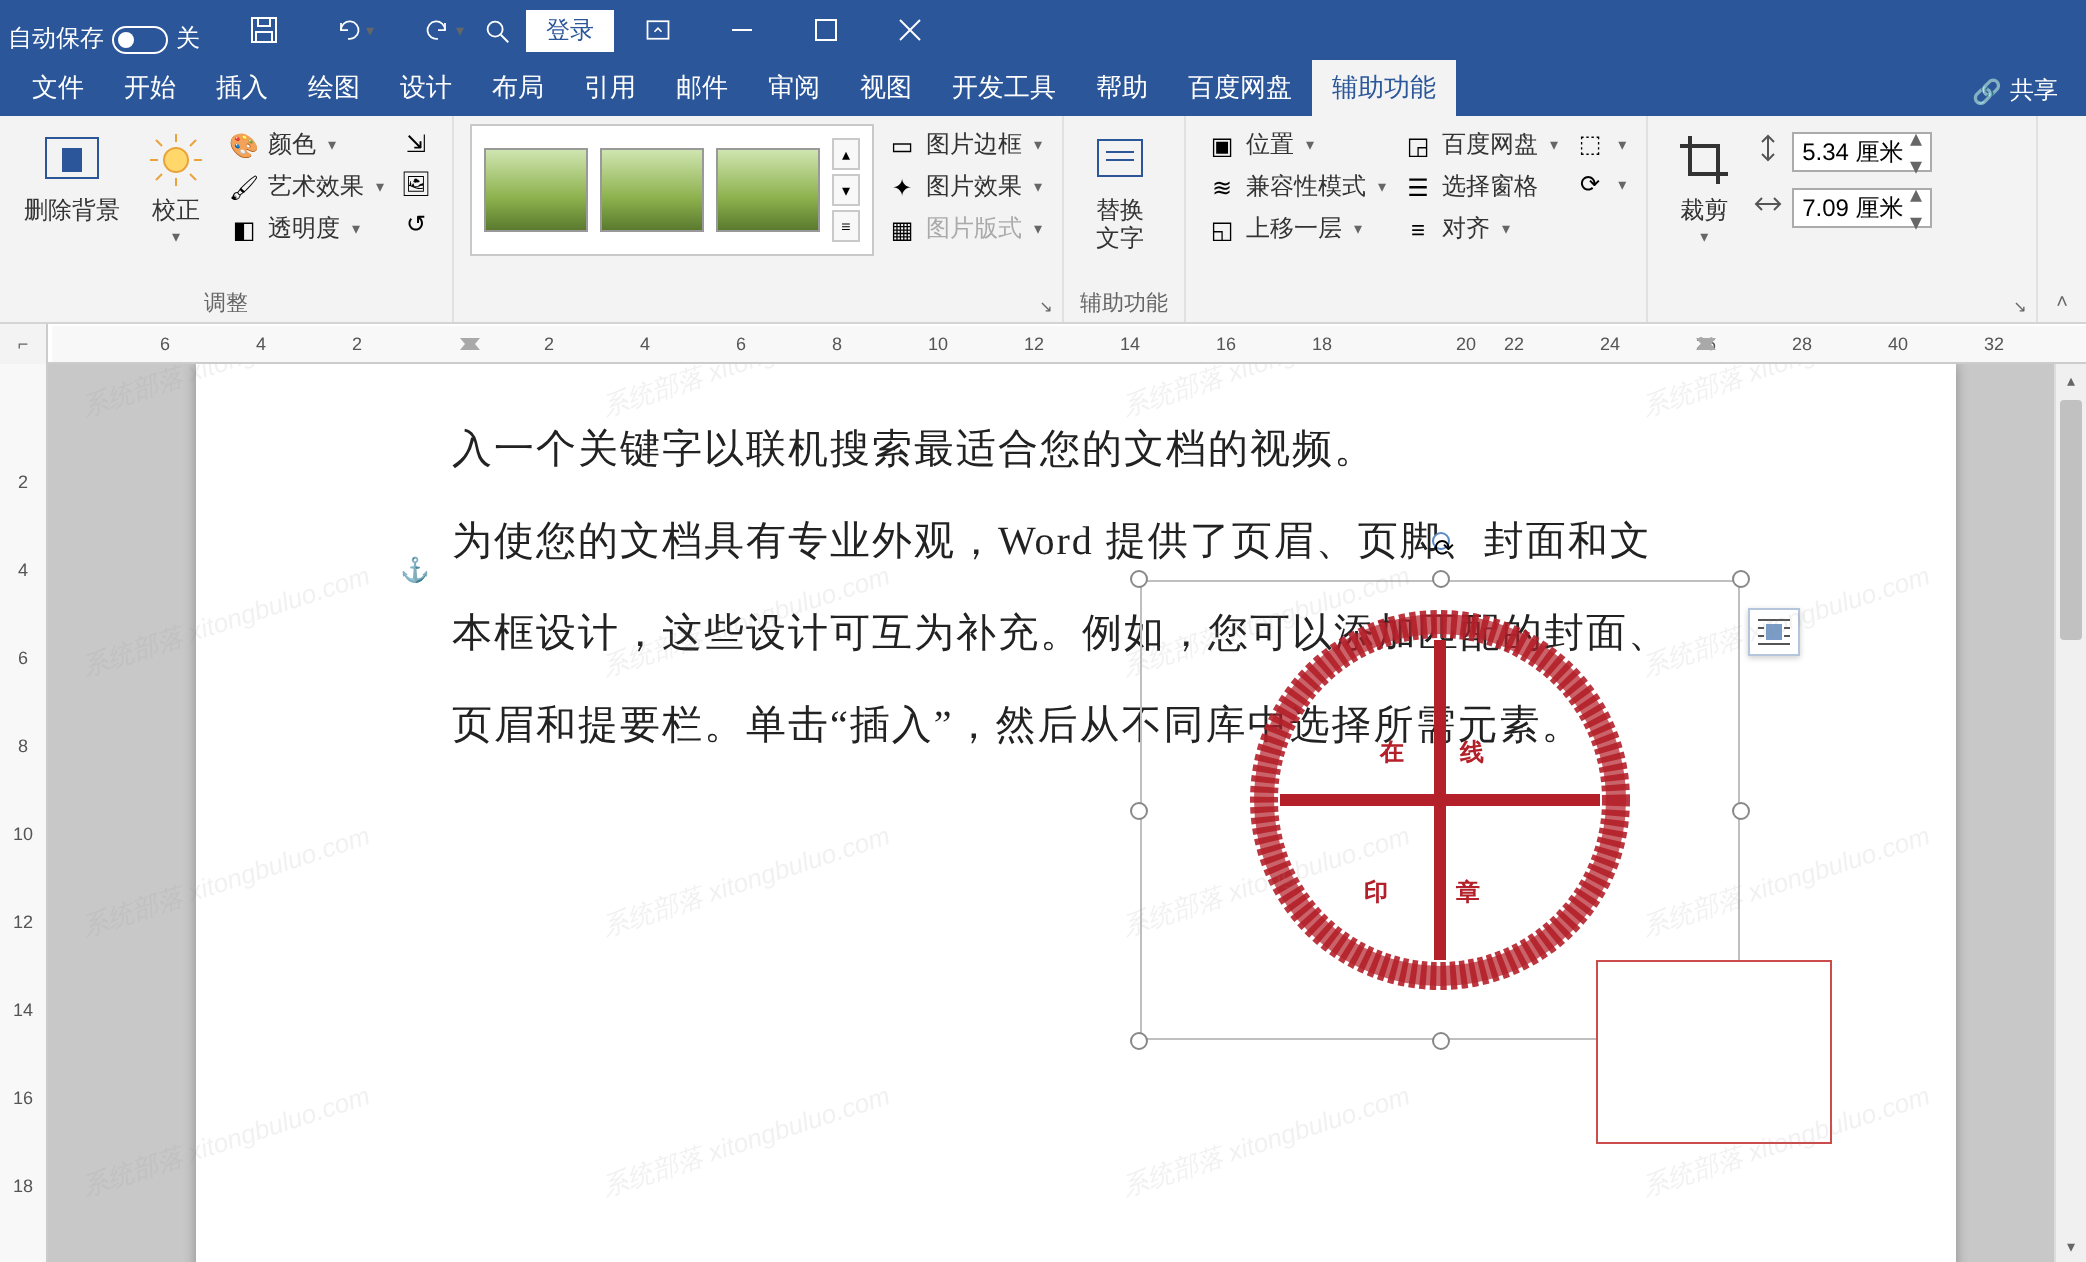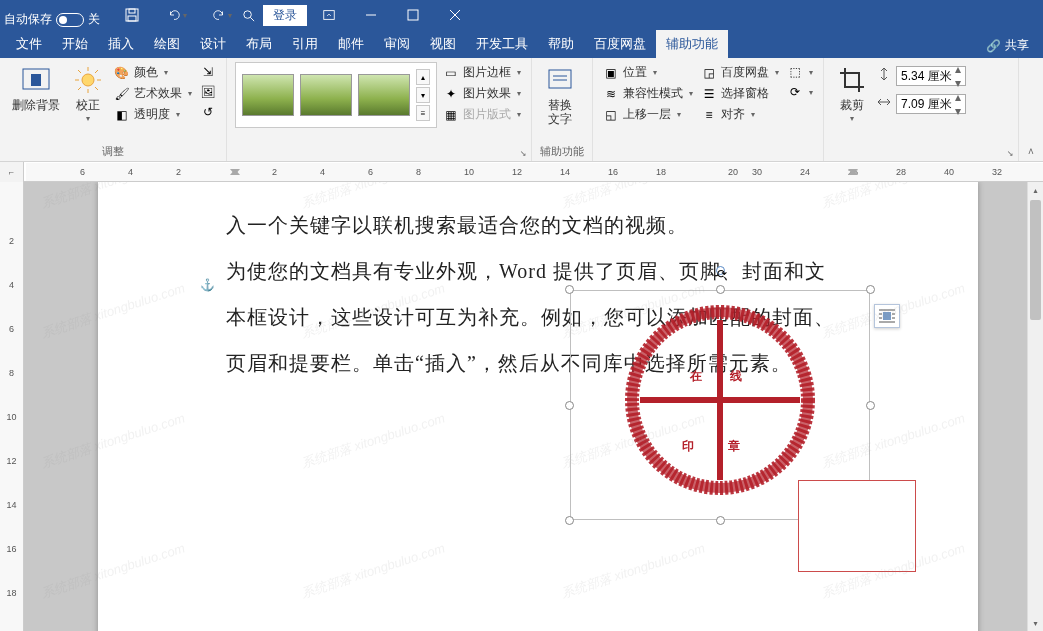--- a/index.html
+++ b/index.html
@@ -360,21 +360,21 @@
       <div class="tick" style="left: 246px;">2</div>
       <div class="tick" style="left: 294px;">4</div>
       <div class="tick" style="left: 342px;">6</div>
       <div class="tick" style="left: 390px;">8</div>
       <div class="tick" style="left: 438px;">10</div>
       <div class="tick" style="left: 486px;">12</div>
       <div class="tick" style="left: 534px;">14</div>
       <div class="tick" style="left: 582px;">16</div>
       <div class="tick" style="left: 630px;">18</div>
       <div class="tick" style="left: 678px; margin-left: 24px;">20</div>
-      <div class="tick" style="left: 726px;">30</div>
+      <div class="tick" style="left: 726px;">22</div>
       <div class="tick" style="left: 774px;">24</div>
       <div class="tick" style="left: 822px;">26</div>
       <div class="tick" style="left: 870px;">28</div>
       <div class="tick" style="left: 918px;">40</div>
       <div class="tick" style="left: 966px;">32</div>
       <div class="indent" style="left: 204px;"><svg width="10" height="18">
           <polygon points="0,6 10,6 5,12" fill="#a9a9a9"></polygon>
           <polygon points="0,12 10,12 5,6" fill="#a9a9a9"></polygon>
         </svg></div>
       <div class="indent" style="left: 822px;"><svg width="10" height="18">

